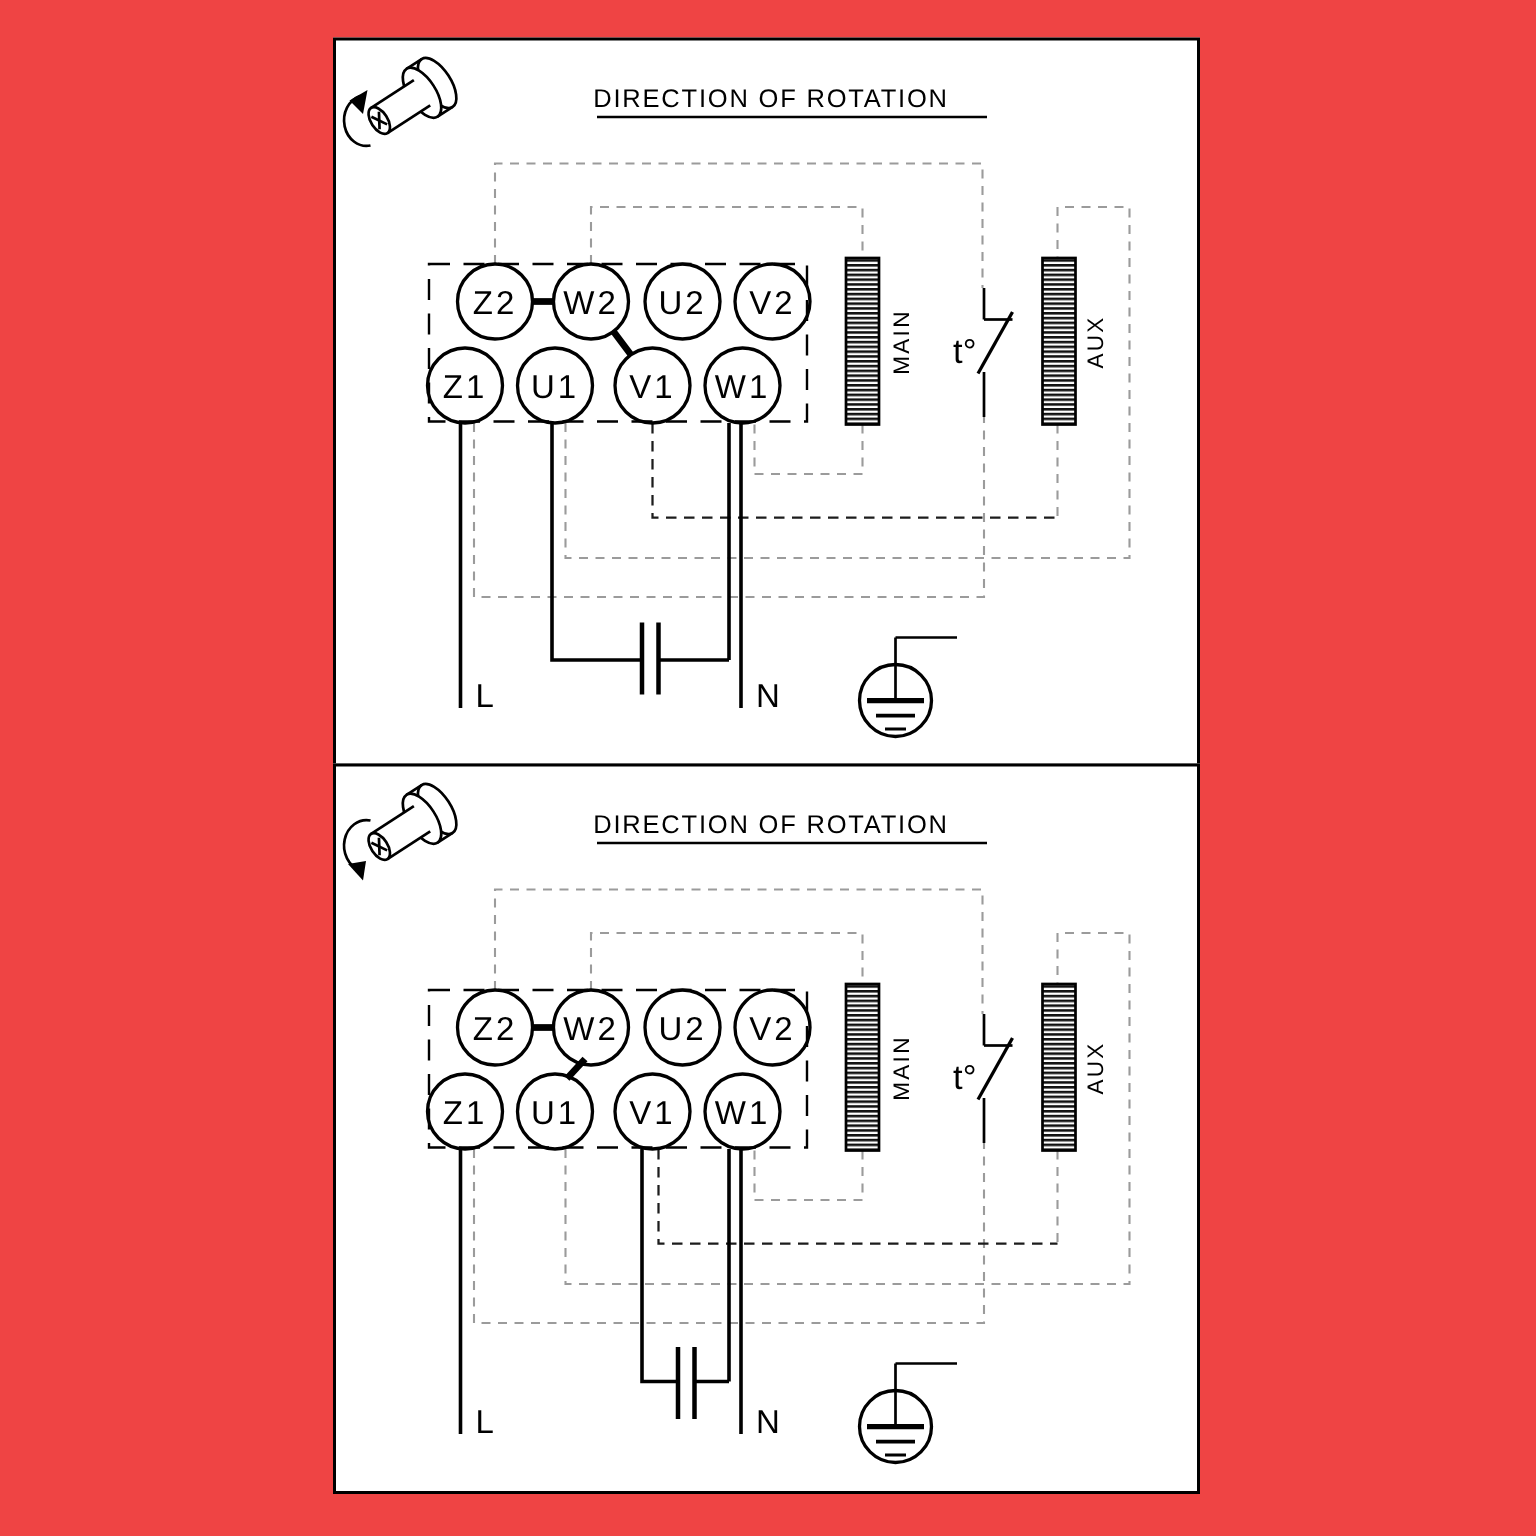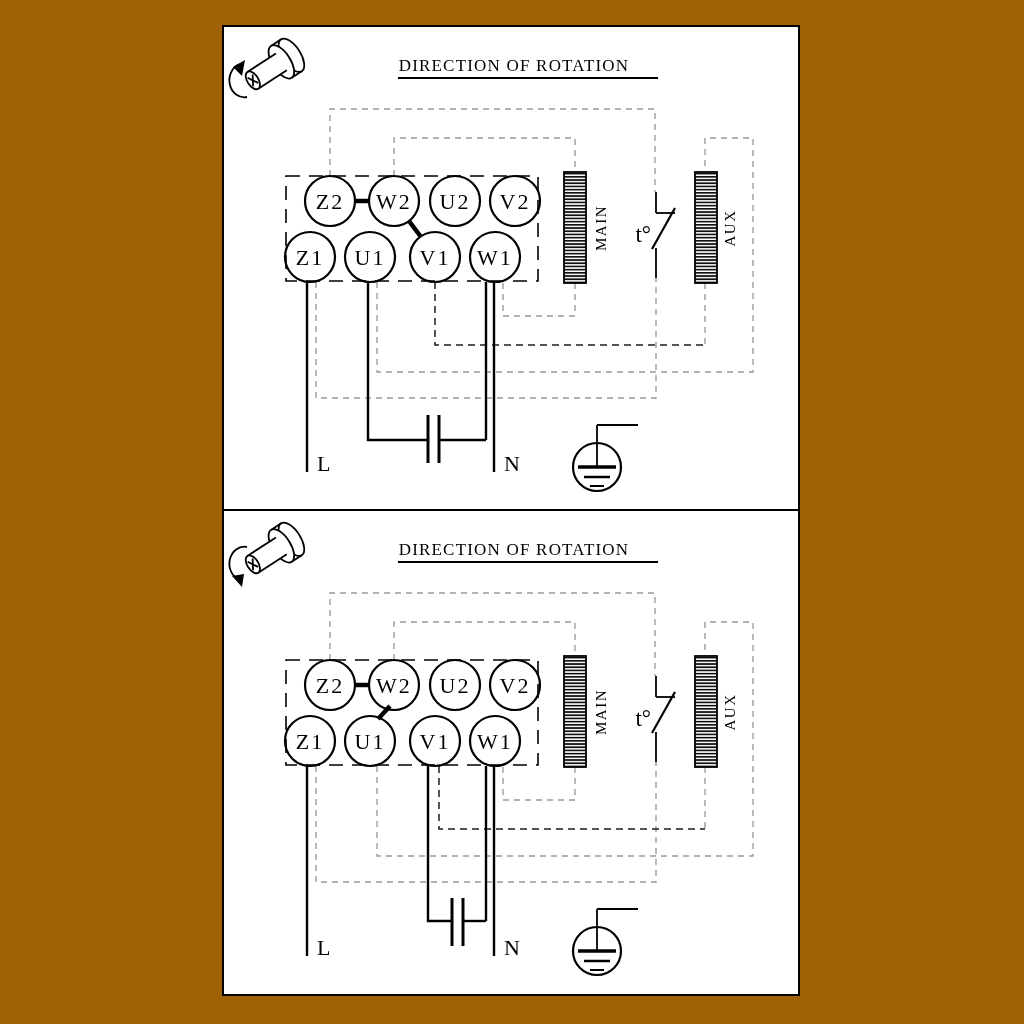--- a/index.html
+++ b/index.html
@@ -1,16 +1,16 @@
 <!DOCTYPE html>
 <html><head>
 <meta charset="utf-8">
 <style>
   html,body{margin:0;padding:0;background:#ffffff;}
-  #stage{position:relative;width:1024px;height:1024px;background:#a16207;font-family:Liberation Serif, serif;}
+  #stage{position:relative;width:1024px;height:1024px;background:#ef4444;font-family:Liberation Sans, sans-serif;}
   .panel{position:absolute;left:222px;width:578px;height:486px;border:2px solid #000;background:#fff;box-sizing:border-box;}
   #panel-1{top:25px;}
   #panel-2{top:509px;height:487px;}
   .panel svg{position:absolute;left:-2px;top:-2px;}
   
   .s  {stroke:#000;fill:none;stroke-width:2.2;}
   .w  {stroke:#000;fill:none;stroke-width:2.4;}          
   .ln {stroke:#000;fill:none;stroke-width:1.8;}
   .bar{stroke:#000;fill:none;stroke-width:4.5;}          
   .blk{stroke:#000;fill:none;stroke-width:1.6;stroke-dasharray:14 9;} 

